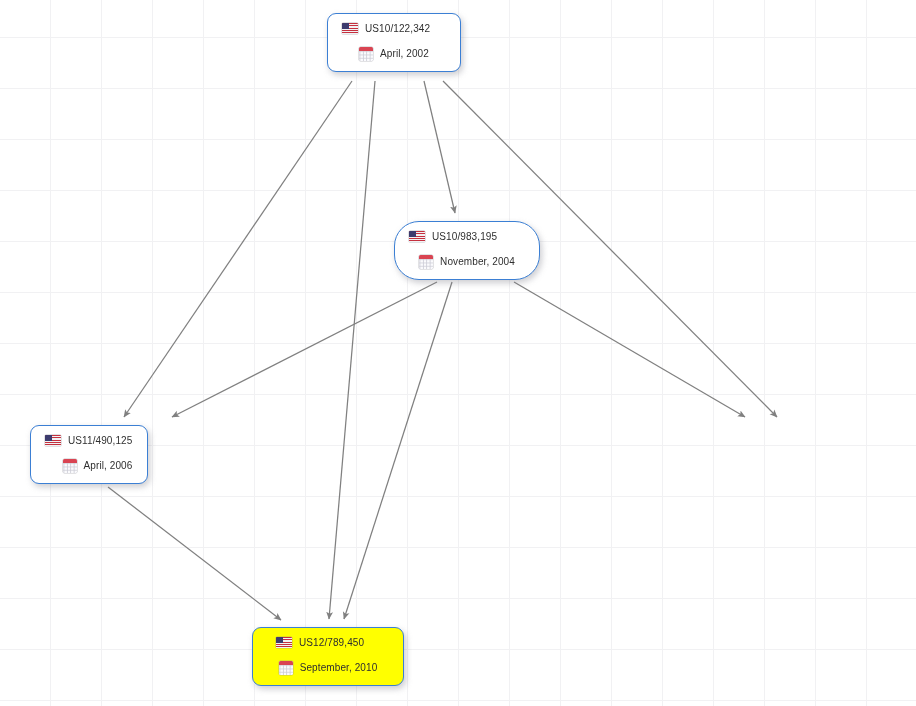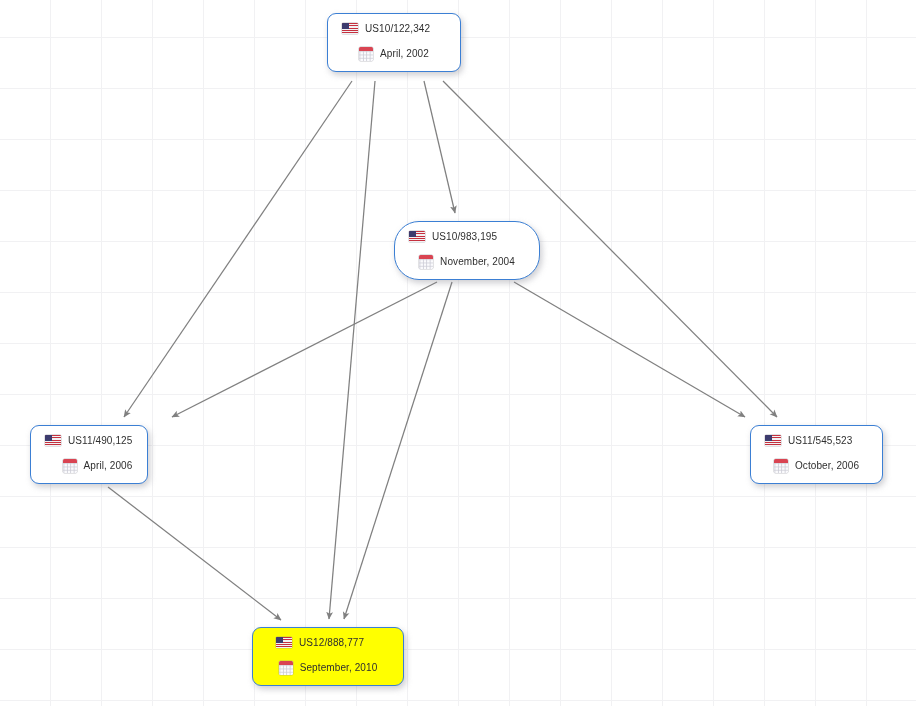--- a/index.html
+++ b/index.html
@@ -197,44 +197,28 @@
     </div>
     <div class="node-row" style="padding-left:17px;">
       <span class="ico ico-cal">
         <span class="cal-top"></span>
           <span class="cal-grid"></span>
       </span>
       <span class="node-label">April, 2006</span>
     </div>
   </div>
 
-  <div class="node" style="left:750px; top:425px; width:133px;">
-    <div class="node-row">
-      <span class="ico ico-flag">
-        <span class="stripes"></span>
-          <span class="canton"></span>
-      </span>
-      <span class="node-label">US11/545,523</span>
-    </div>
-    <div class="node-row">
-      <span class="ico ico-cal">
-        <span class="cal-top"></span>
-          <span class="cal-grid"></span>
-      </span>
-      <span class="node-label">October, 2006</span>
-    </div>
-  </div>
 
   <div class="node highlight" style="left:252px; top:627px; width:152px;">
     <div class="node-row" style="padding-left:9px;">
       <span class="ico ico-flag">
         <span class="stripes"></span>
           <span class="canton"></span>
       </span>
-      <span class="node-label">US12/888,777</span>
+      <span class="node-label">US12/789,450</span>
     </div>
     <div class="node-row">
       <span class="ico ico-cal">
         <span class="cal-top"></span>
           <span class="cal-grid"></span>
       </span>
       <span class="node-label">September, 2010</span>
     </div>
   </div>
 

